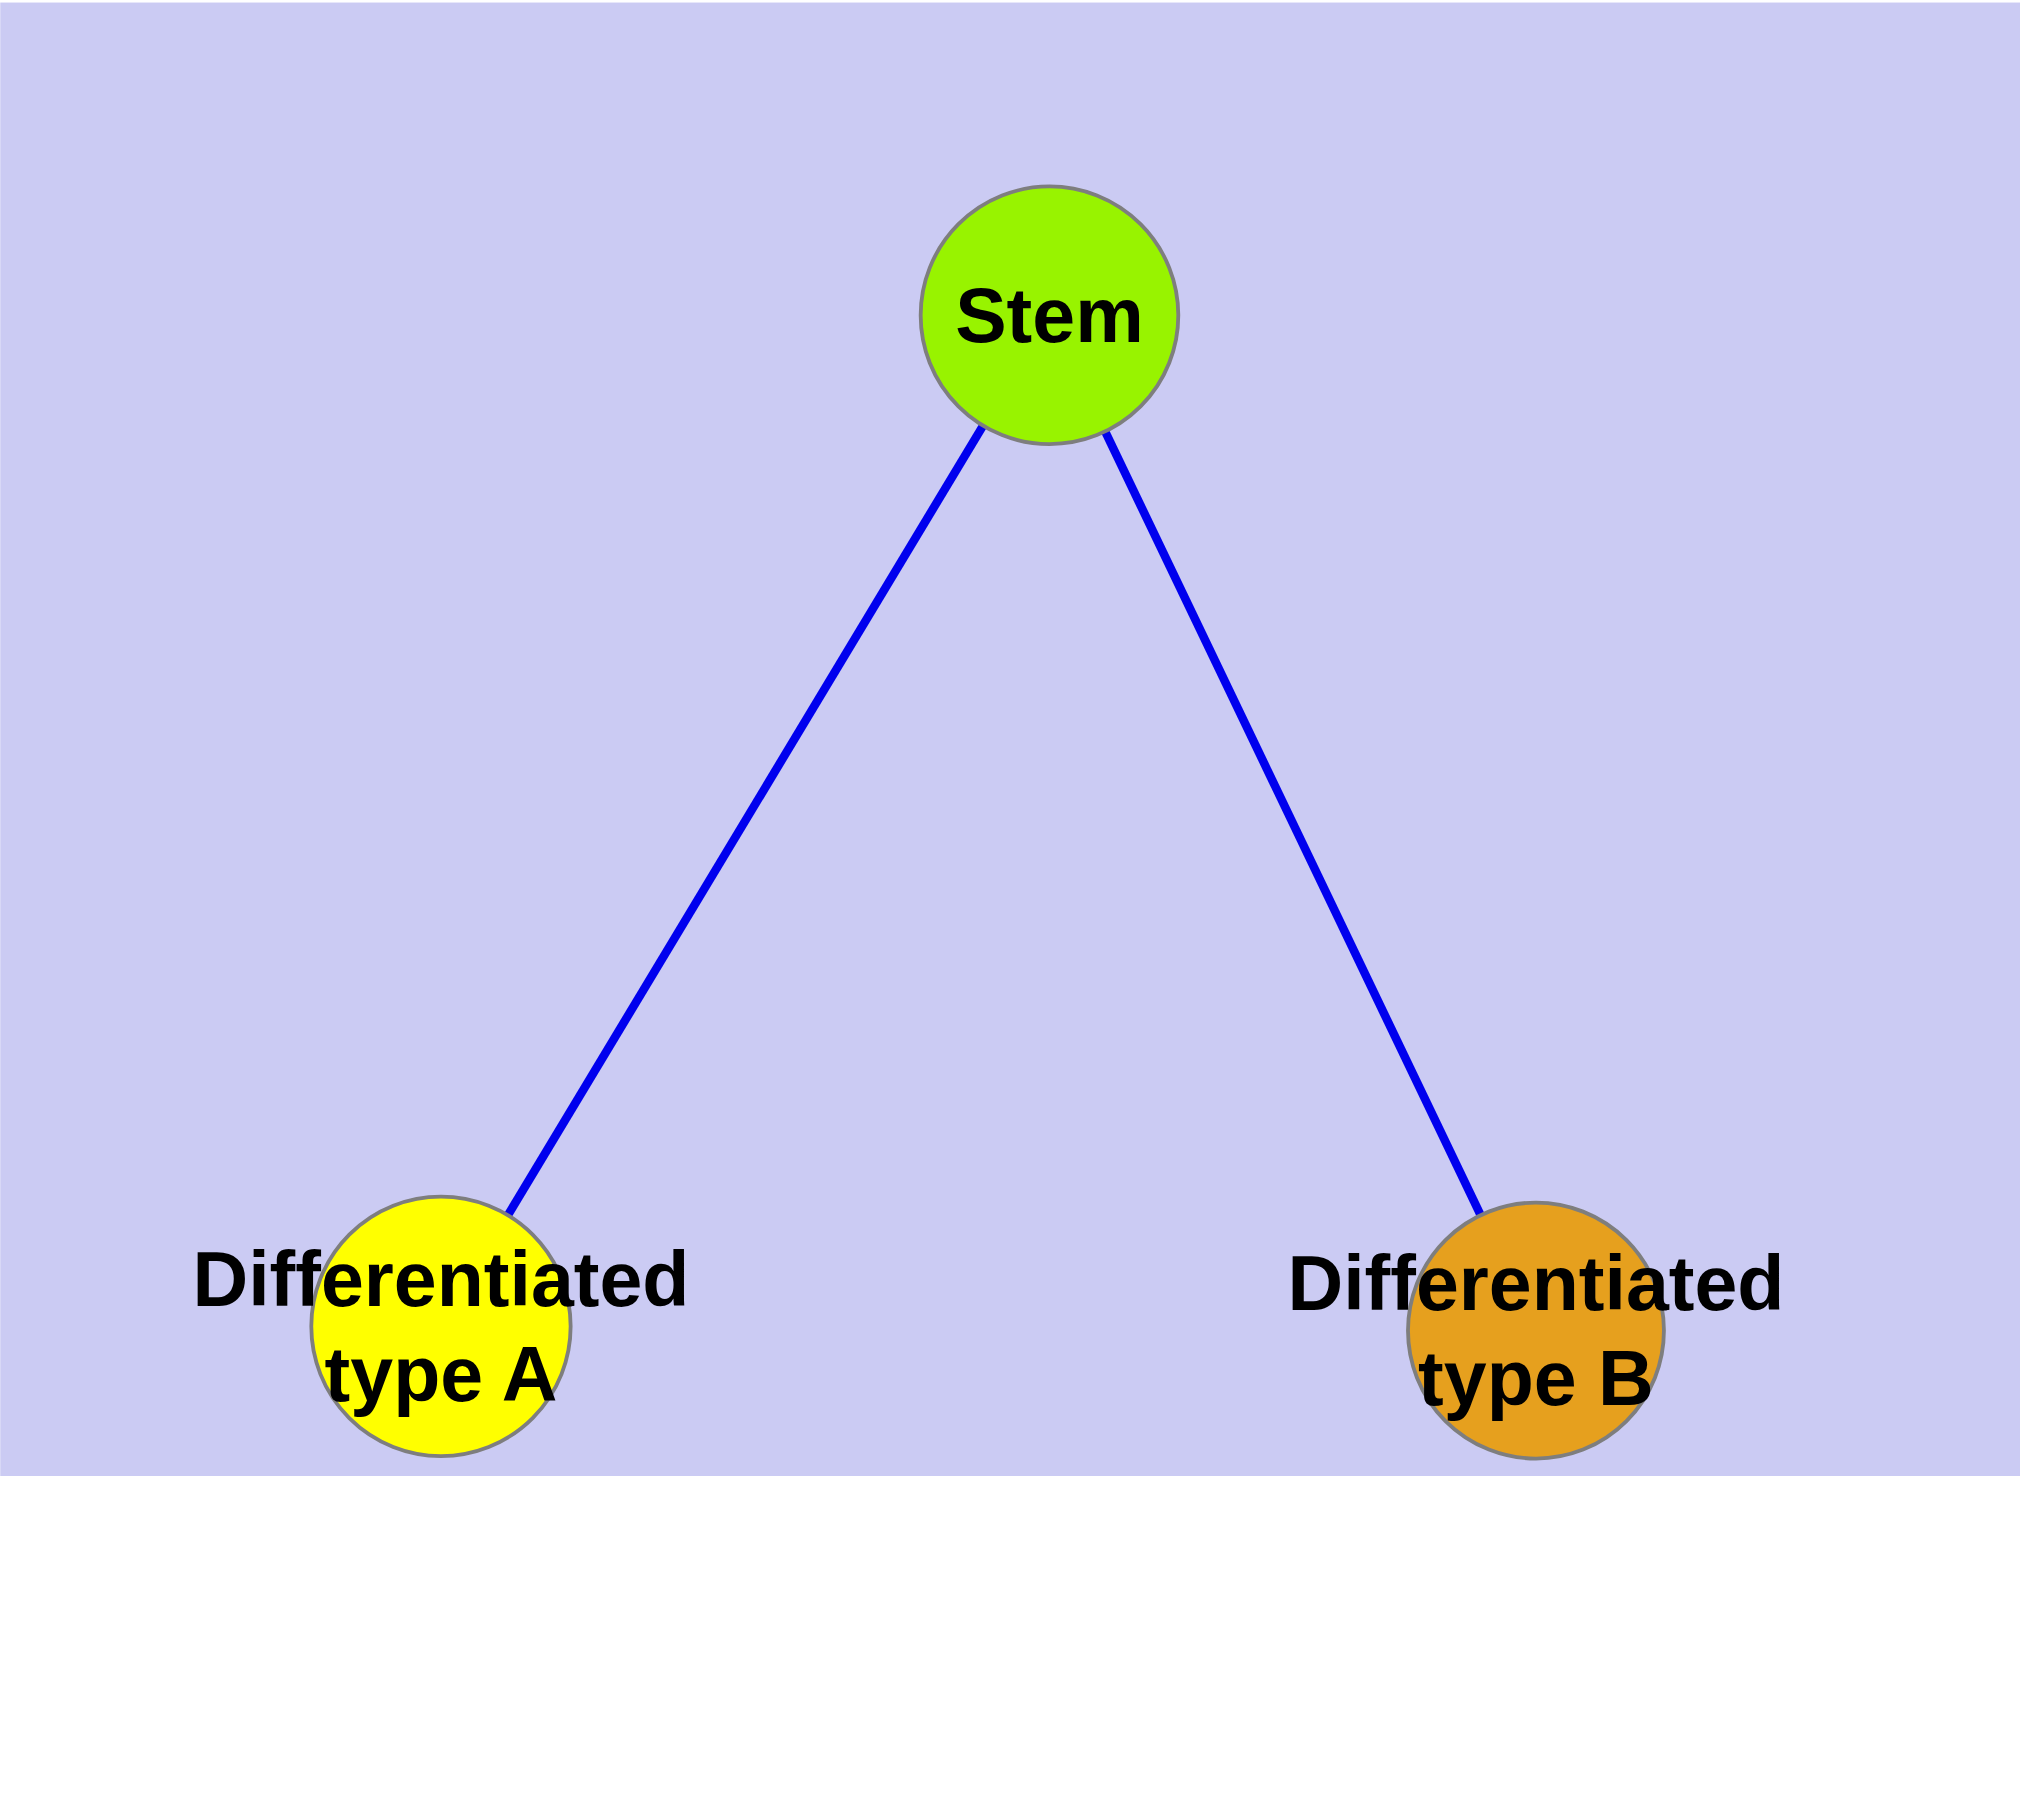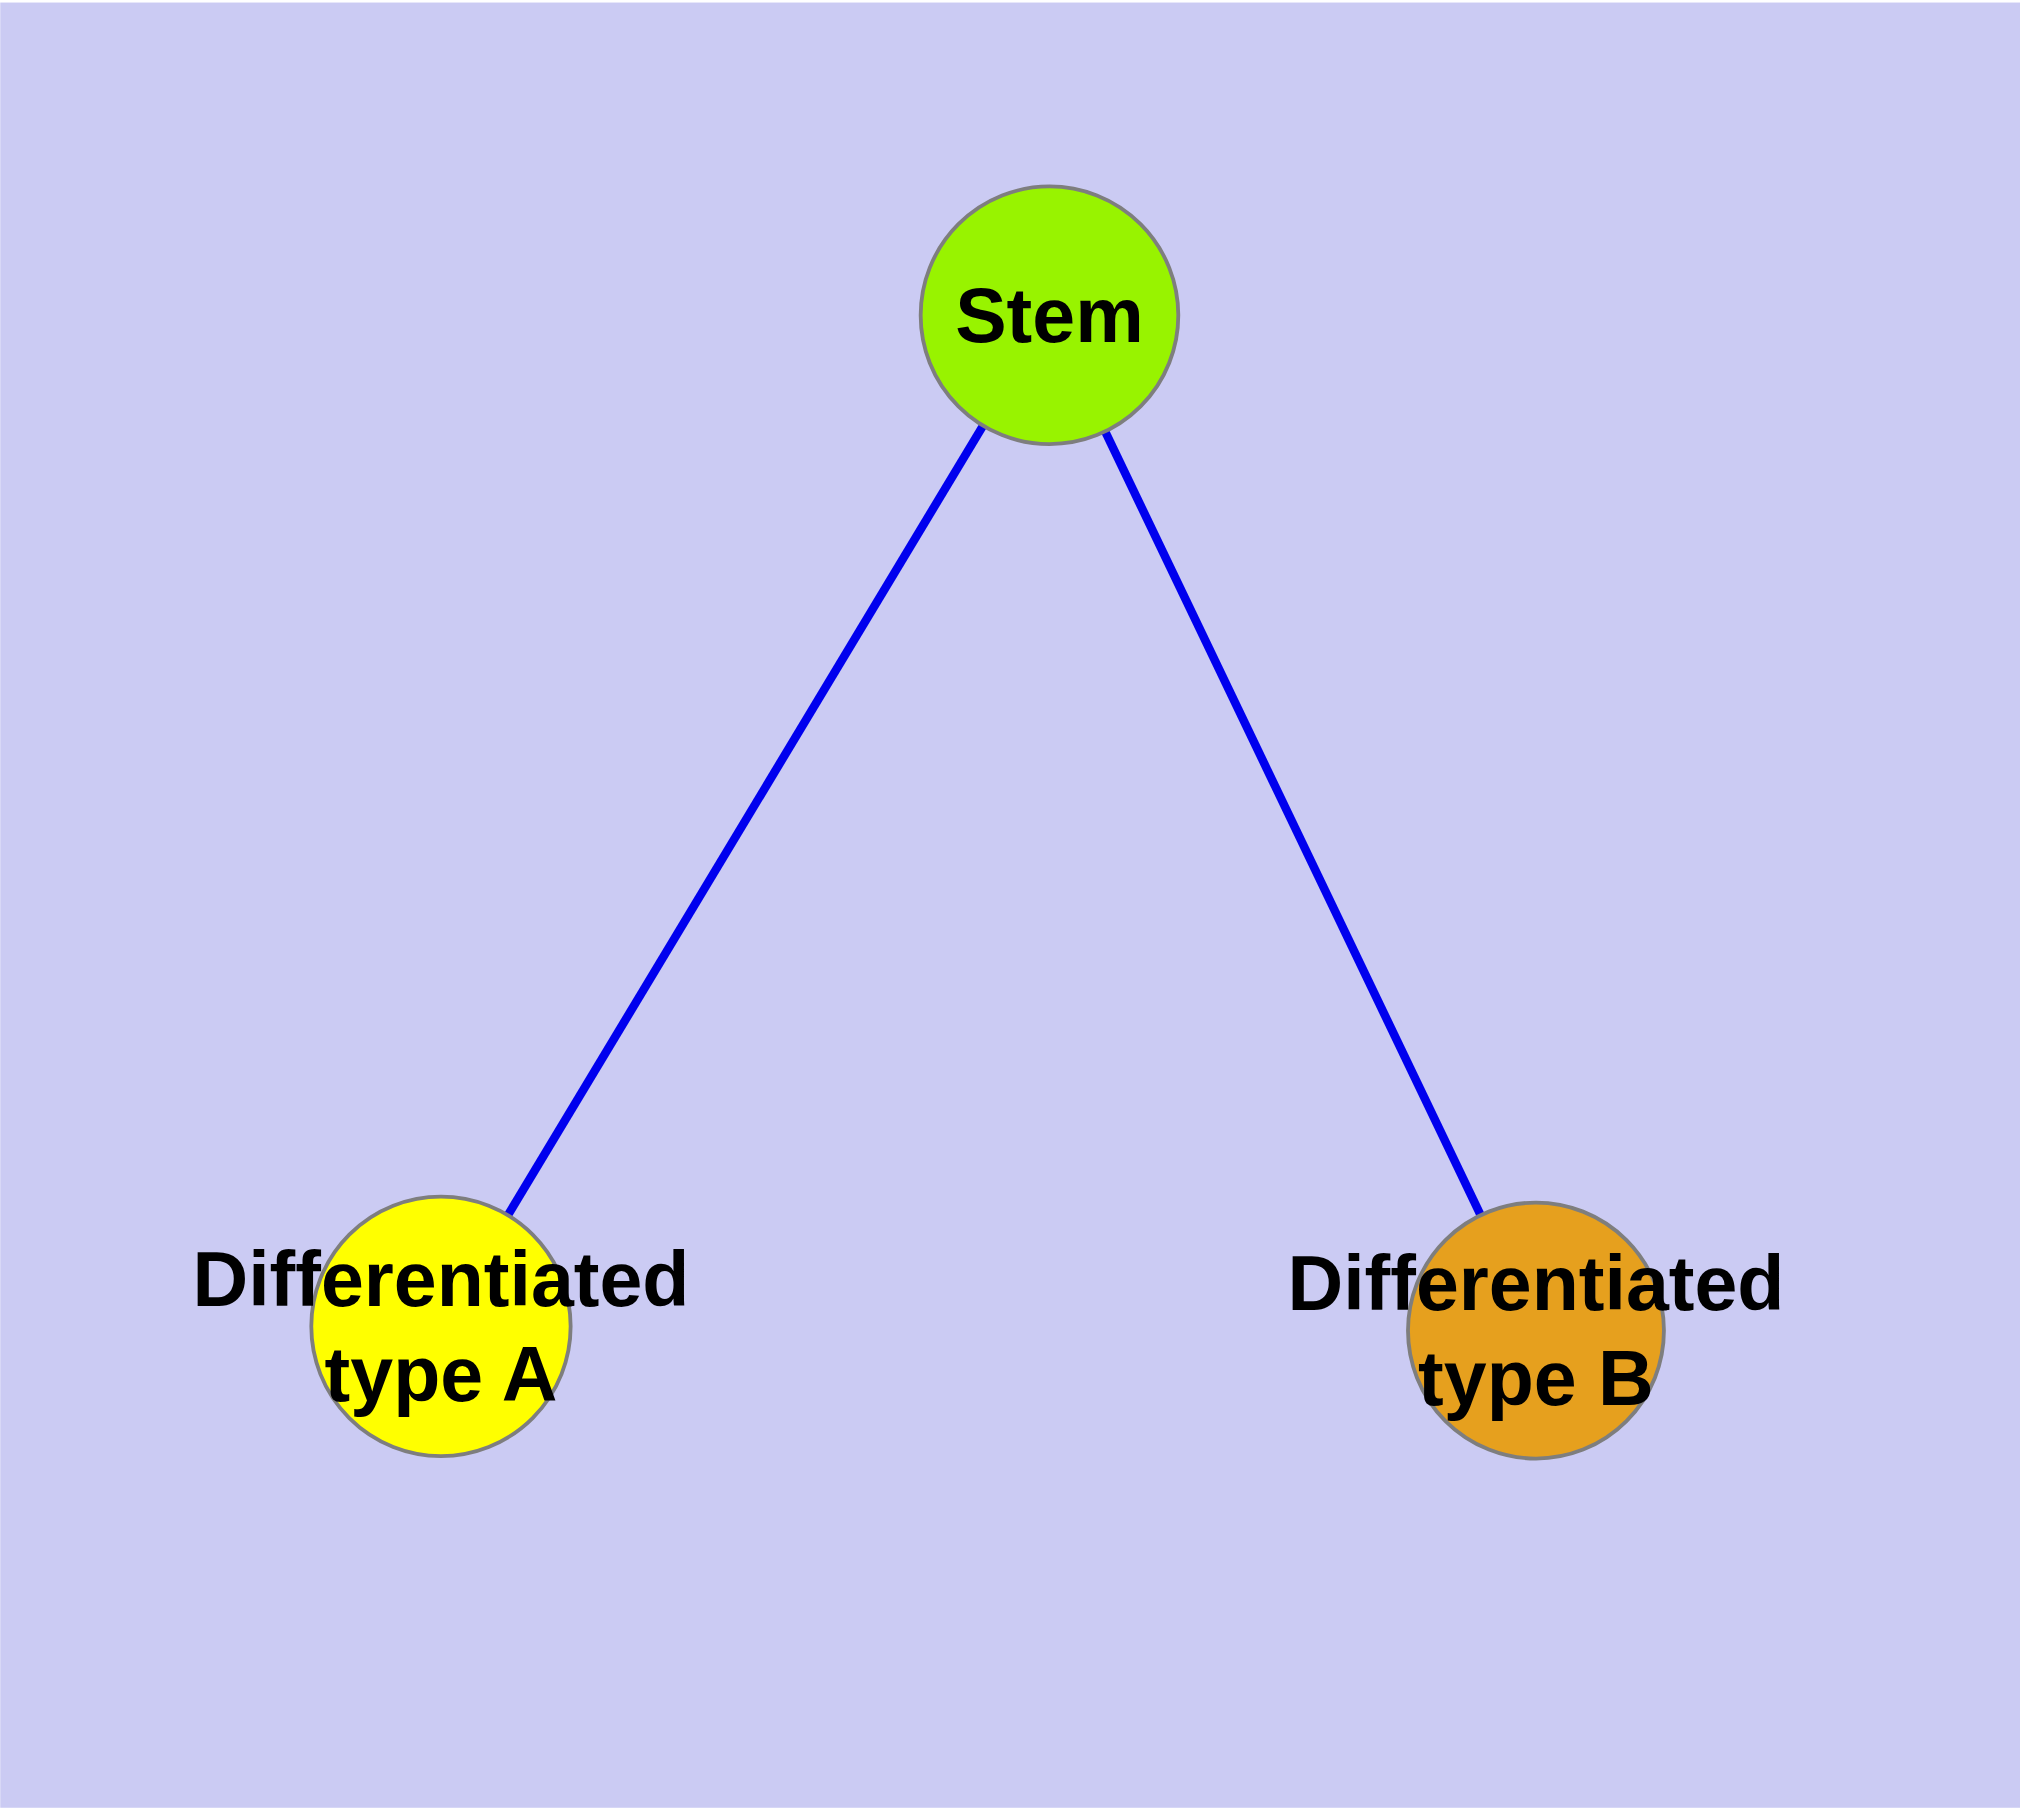--- a/index.html
+++ b/index.html
@@ -4,21 +4,21 @@
 <style>
   html, body {
     margin: 0;
     padding: 0;
     background: #FFFFFF;
     font-family: "Liberation Sans", sans-serif;
   }
   .stage {
     position: relative;
     width: 2021px;
-    height: 1812px;
+    height: 1476px;
     overflow: hidden;
     background: #FFFFFF;
   }
   svg.diagram {
     position: absolute;
     top: 0;
     left: 0;
     display: block;
   }
   text.node-label {

